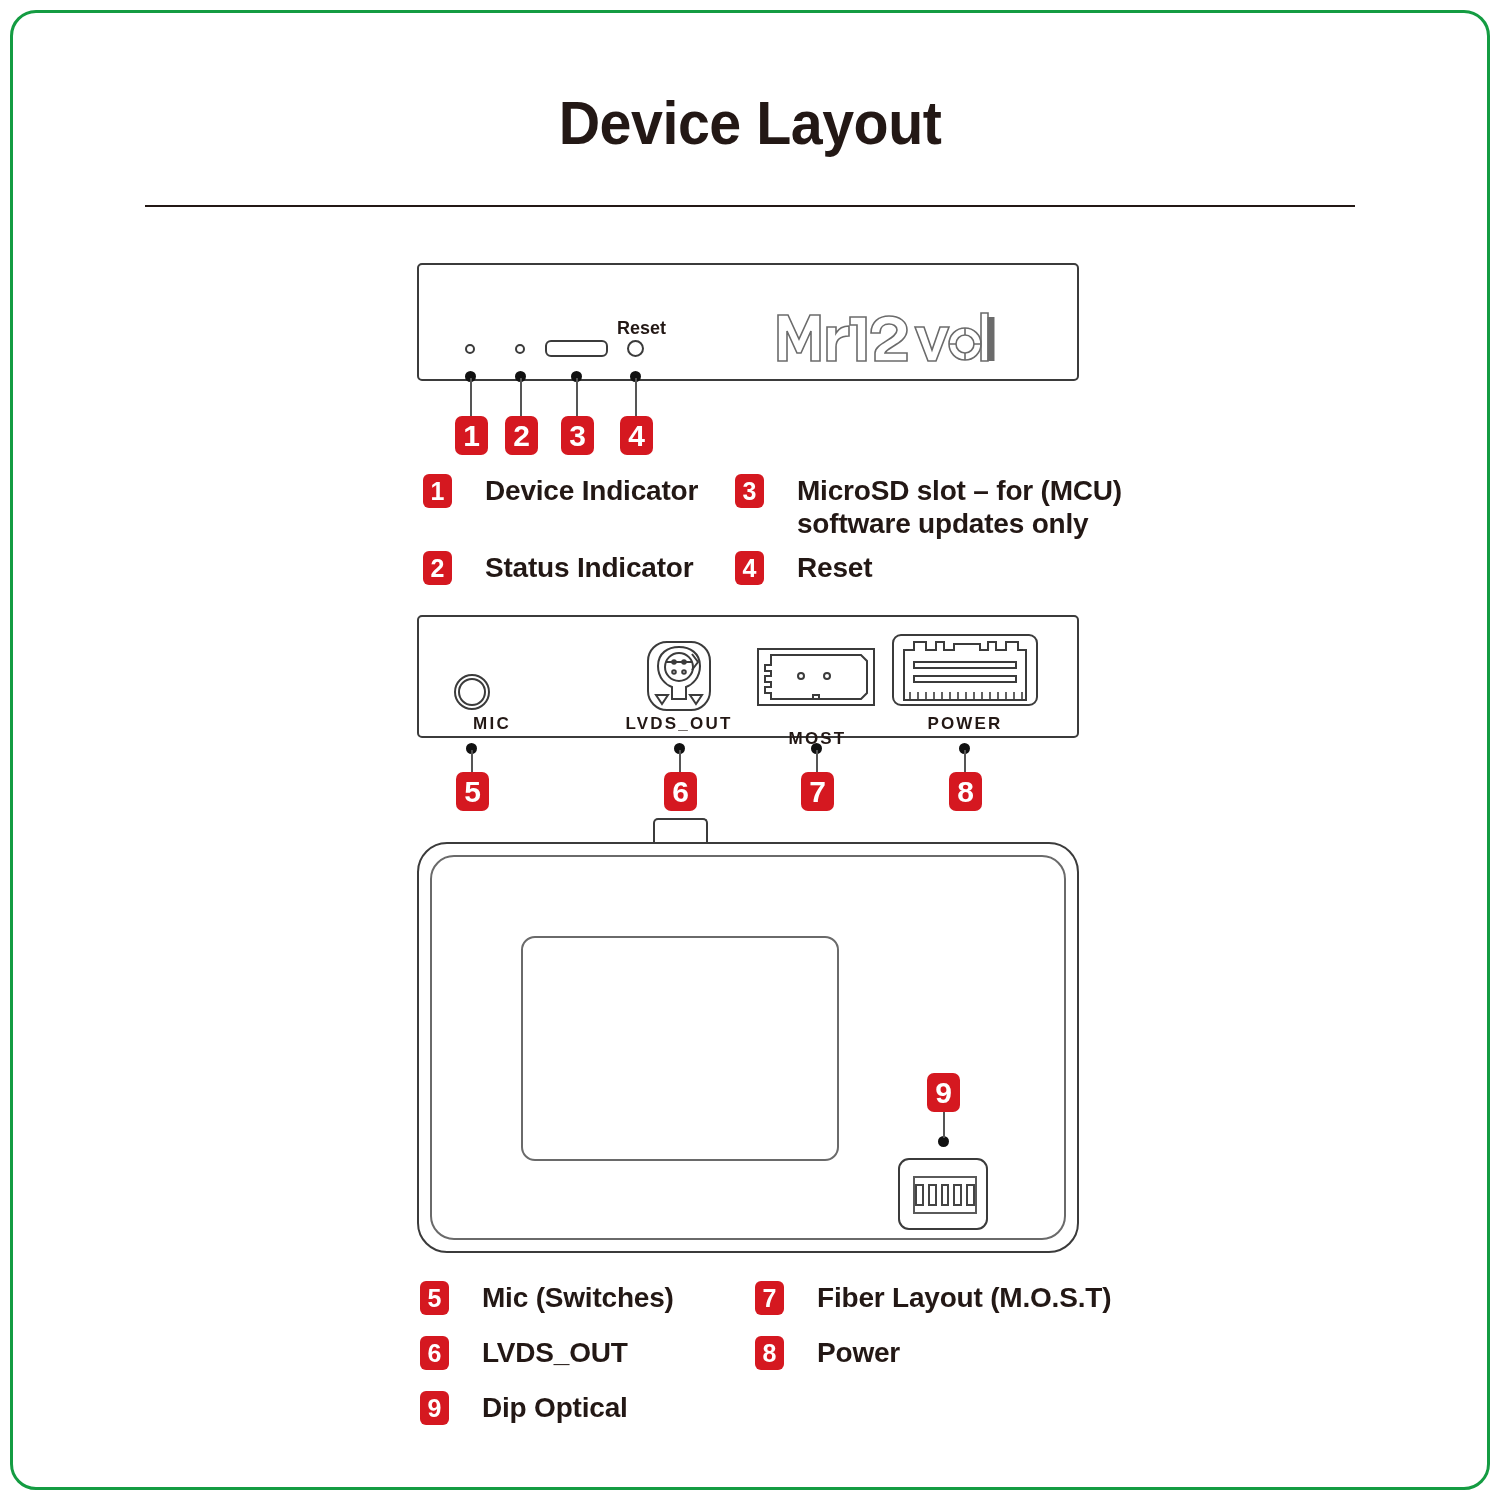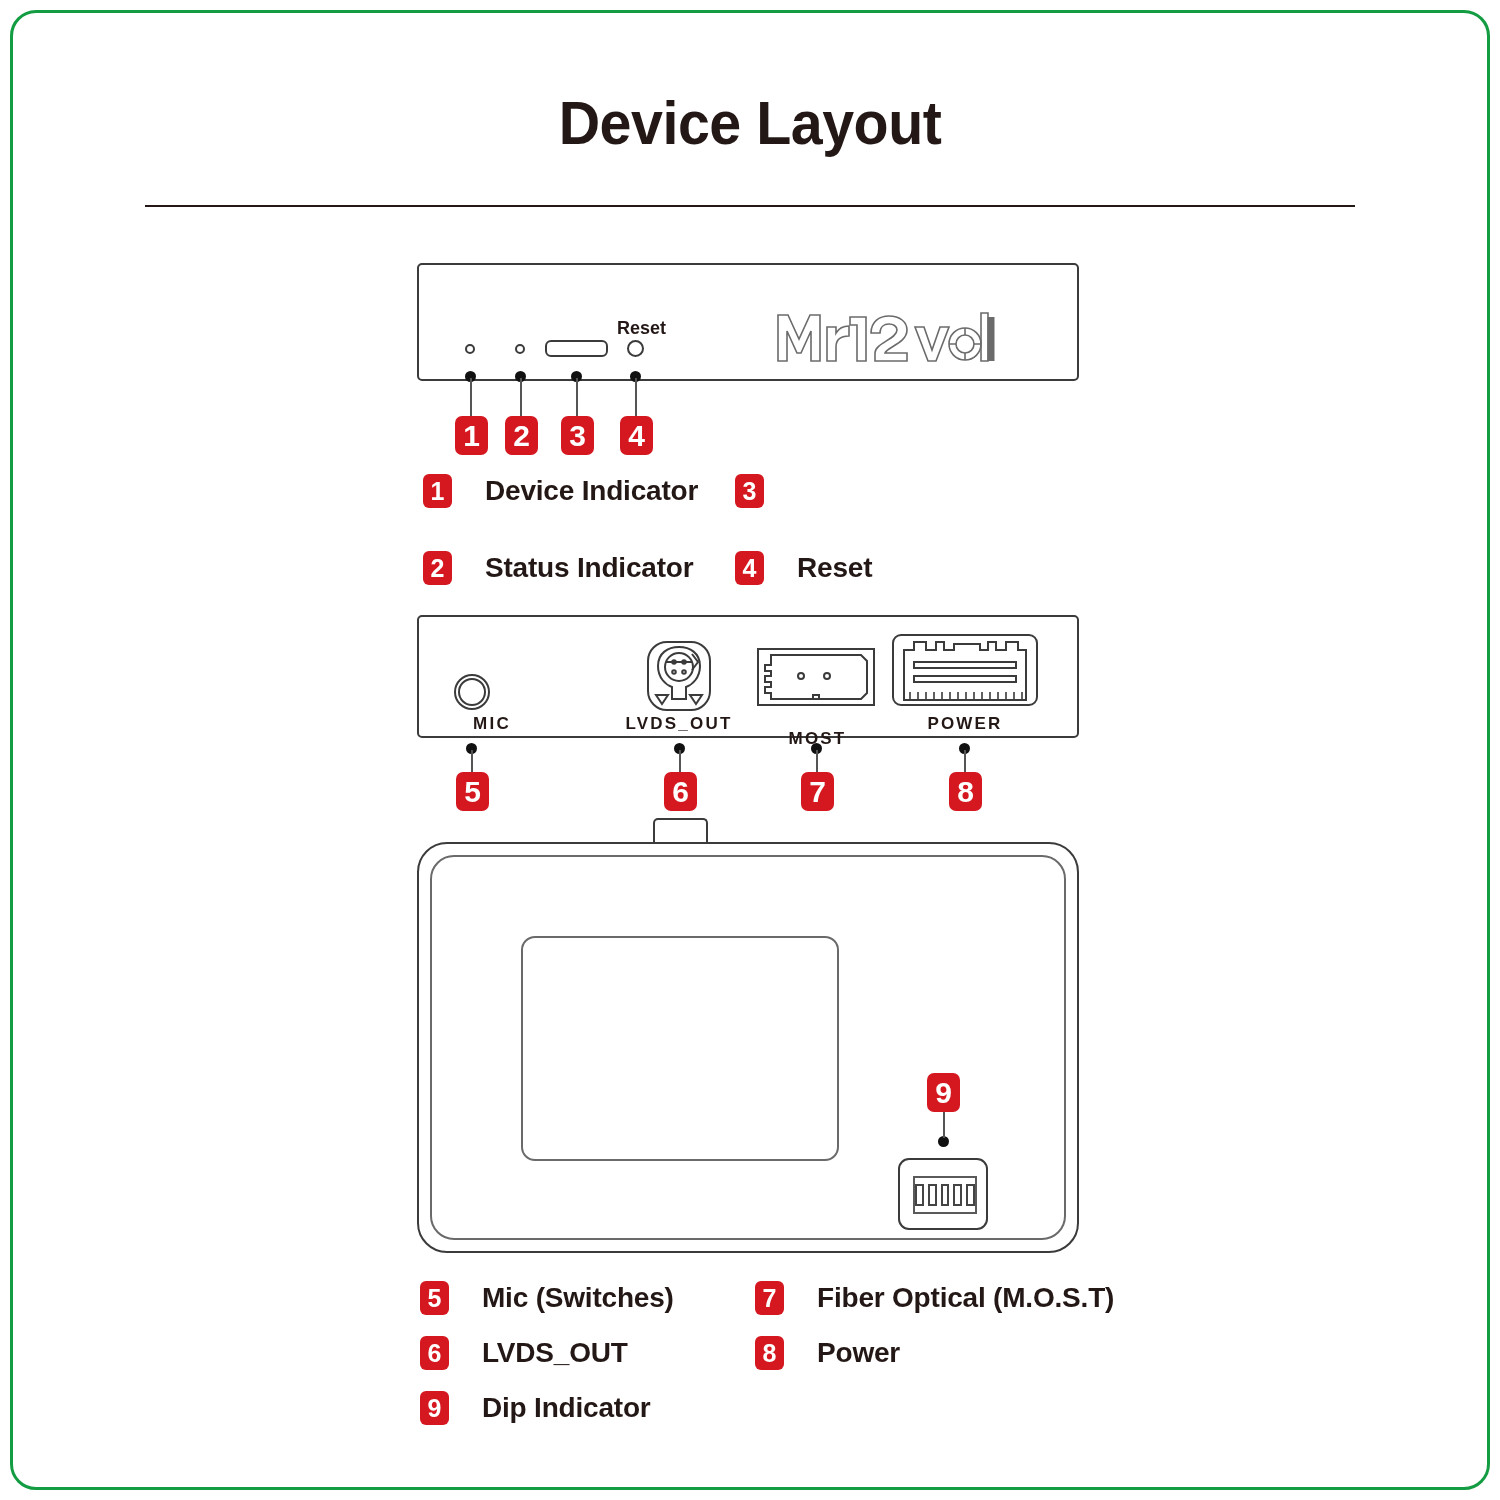--- a/index.html
+++ b/index.html
@@ -258,20 +258,22 @@
   <div class="legend-row" style="left:423px;top:474px;">
     <div class="badge badge-legend">1</div>
     <div class="legend-text">Device Indicator</div>
   </div>
   <div class="legend-row" style="left:423px;top:551px;">
     <div class="badge badge-legend">2</div>
     <div class="legend-text">Status Indicator</div>
   </div>
   <div class="legend-row" style="left:735px;top:474px;">
     <div class="badge badge-legend">3</div>
+    <div class="legend-text">MicroSD slot – for (MCU)
+software updates only</div>
   </div>
   <div class="legend-row" style="left:735px;top:551px;">
     <div class="badge badge-legend">4</div>
     <div class="legend-text">Reset</div>
   </div>
 
   <div class="panel" style="left:417px;top:615px;width:662px;height:123px;"></div>
 
   <div style="position:absolute;left:452px;top:672px;">
     <svg width="40" height="40" viewBox="0 0 40 40" fill="none" stroke="#3b3b3b" stroke-width="2">
@@ -356,24 +358,24 @@
   <div class="legend-row" style="left:420px;top:1281px;">
     <div class="badge badge-legend">5</div>
     <div class="legend-text">Mic (Switches)</div>
   </div>
   <div class="legend-row" style="left:420px;top:1336px;">
     <div class="badge badge-legend">6</div>
     <div class="legend-text">LVDS_OUT</div>
   </div>
   <div class="legend-row" style="left:420px;top:1391px;">
     <div class="badge badge-legend">9</div>
-    <div class="legend-text">Dip Indicator</div>
+    <div class="legend-text">Dip Optical</div>
   </div>
   <div class="legend-row" style="left:755px;top:1281px;">
     <div class="badge badge-legend">7</div>
-    <div class="legend-text">Fiber Optical (M.O.S.T)</div>
+    <div class="legend-text">Fiber Layout (M.O.S.T)</div>
   </div>
   <div class="legend-row" style="left:755px;top:1336px;">
     <div class="badge badge-legend">8</div>
     <div class="legend-text">Power</div>
   </div>
 
 </div>
 
 </body></html>

